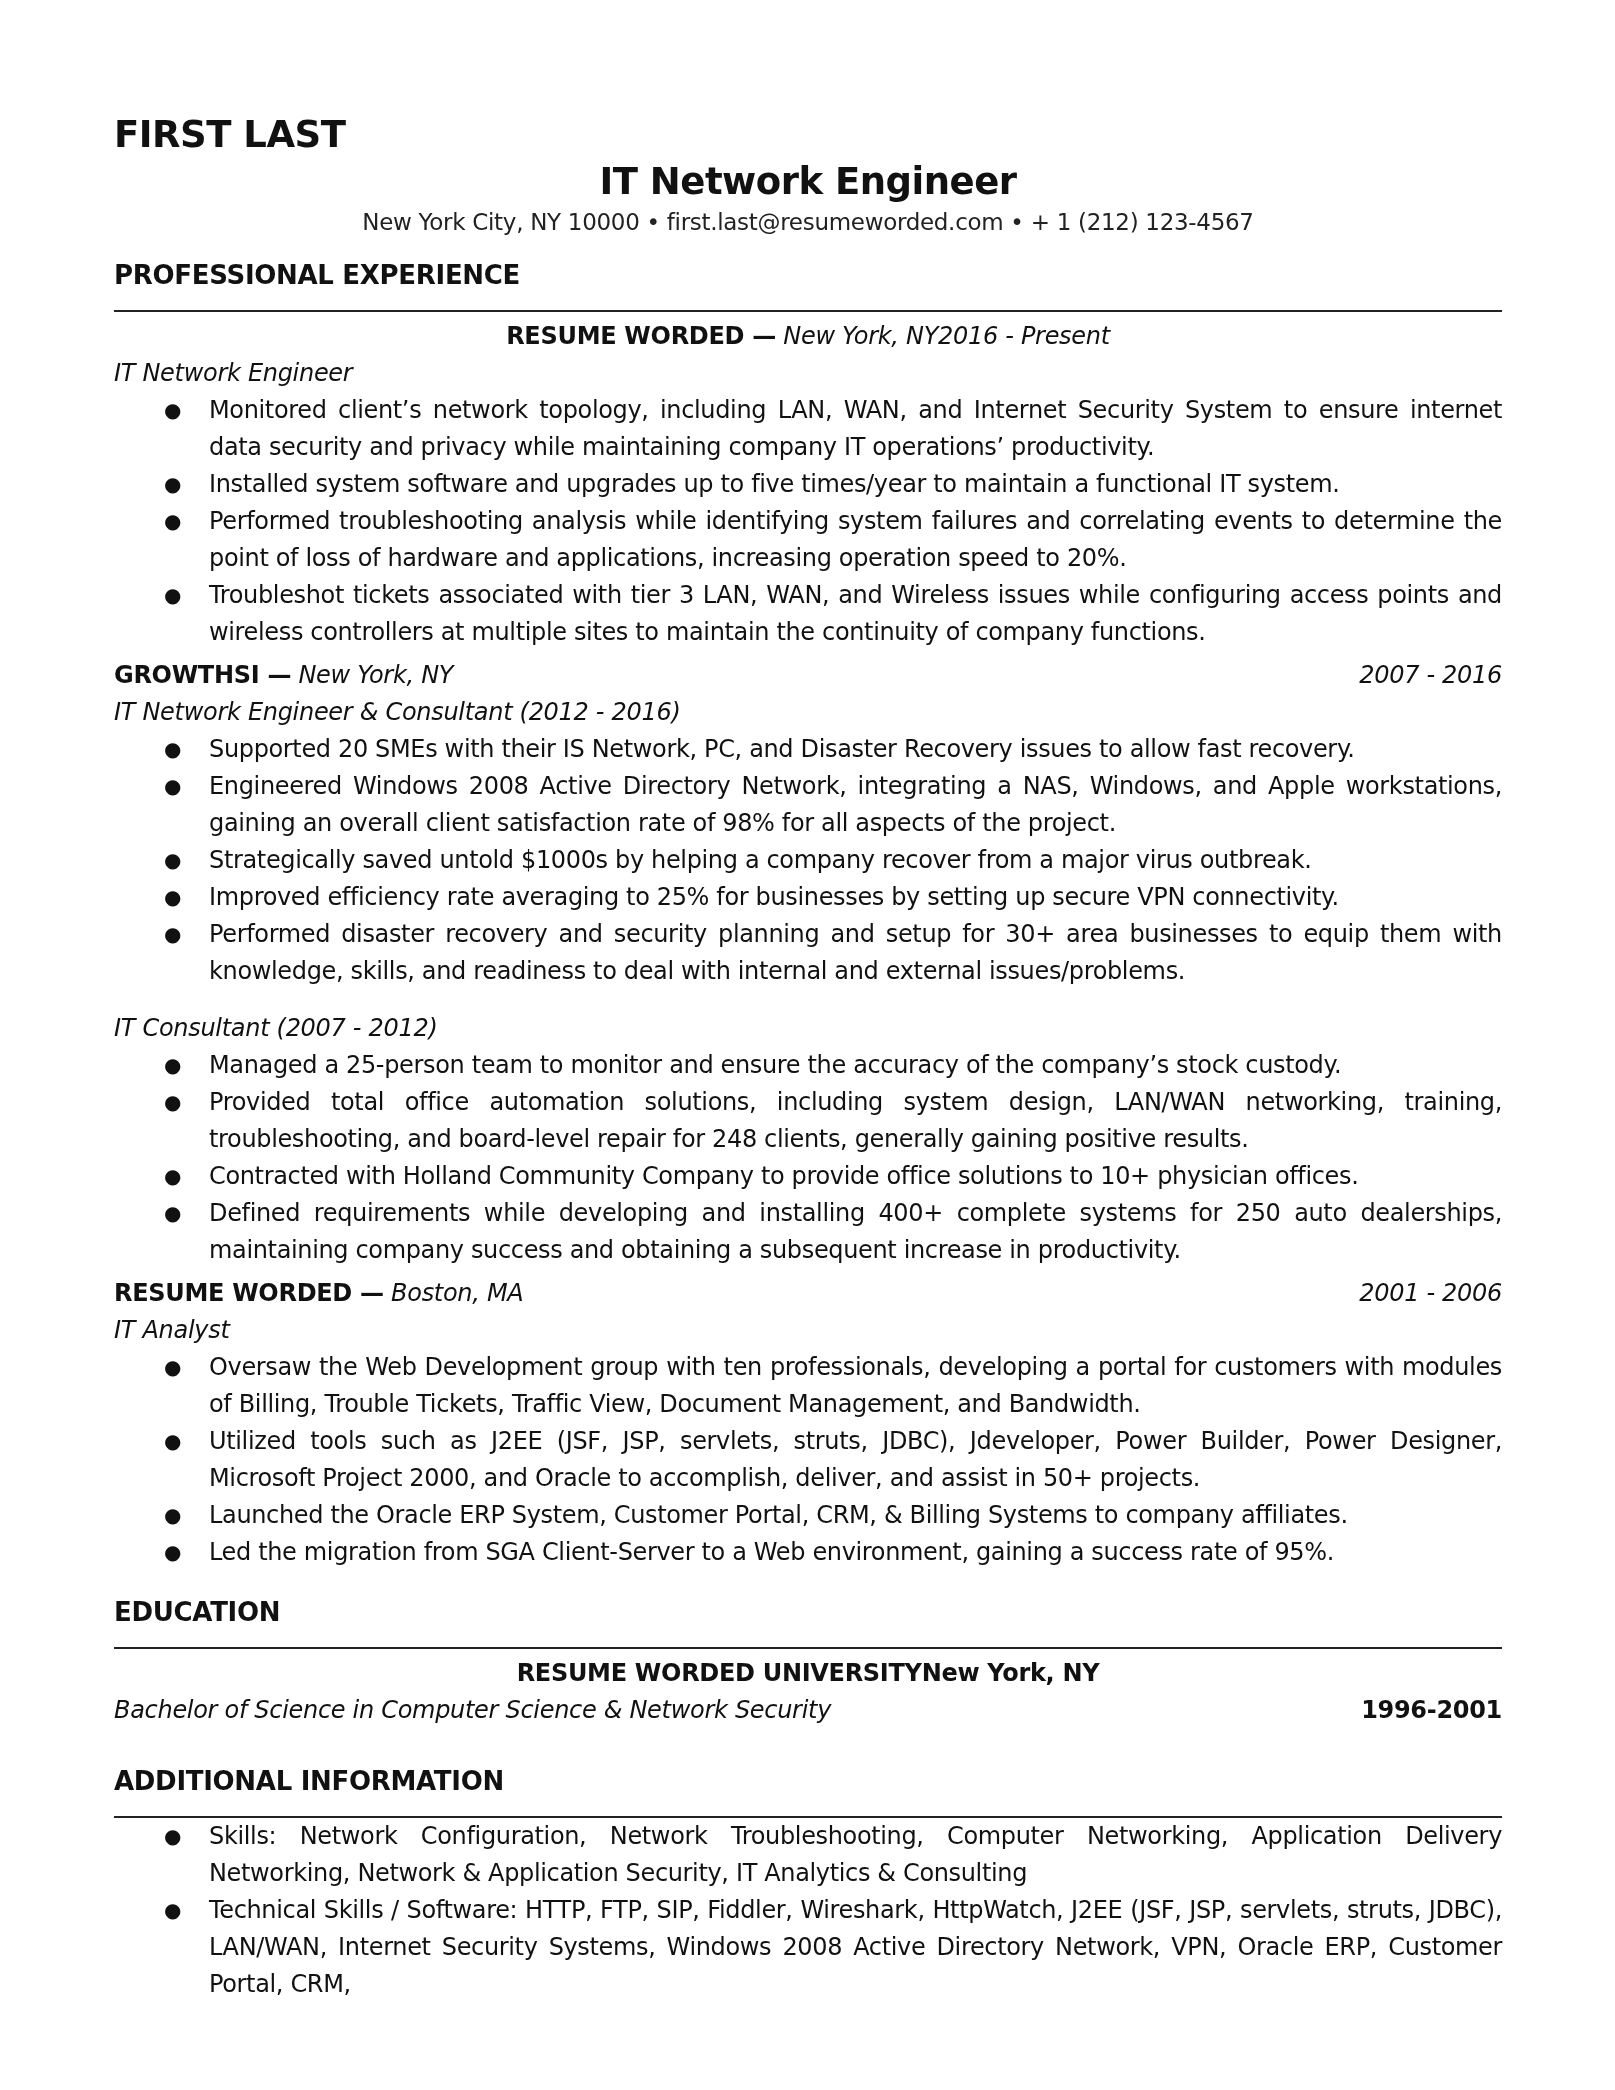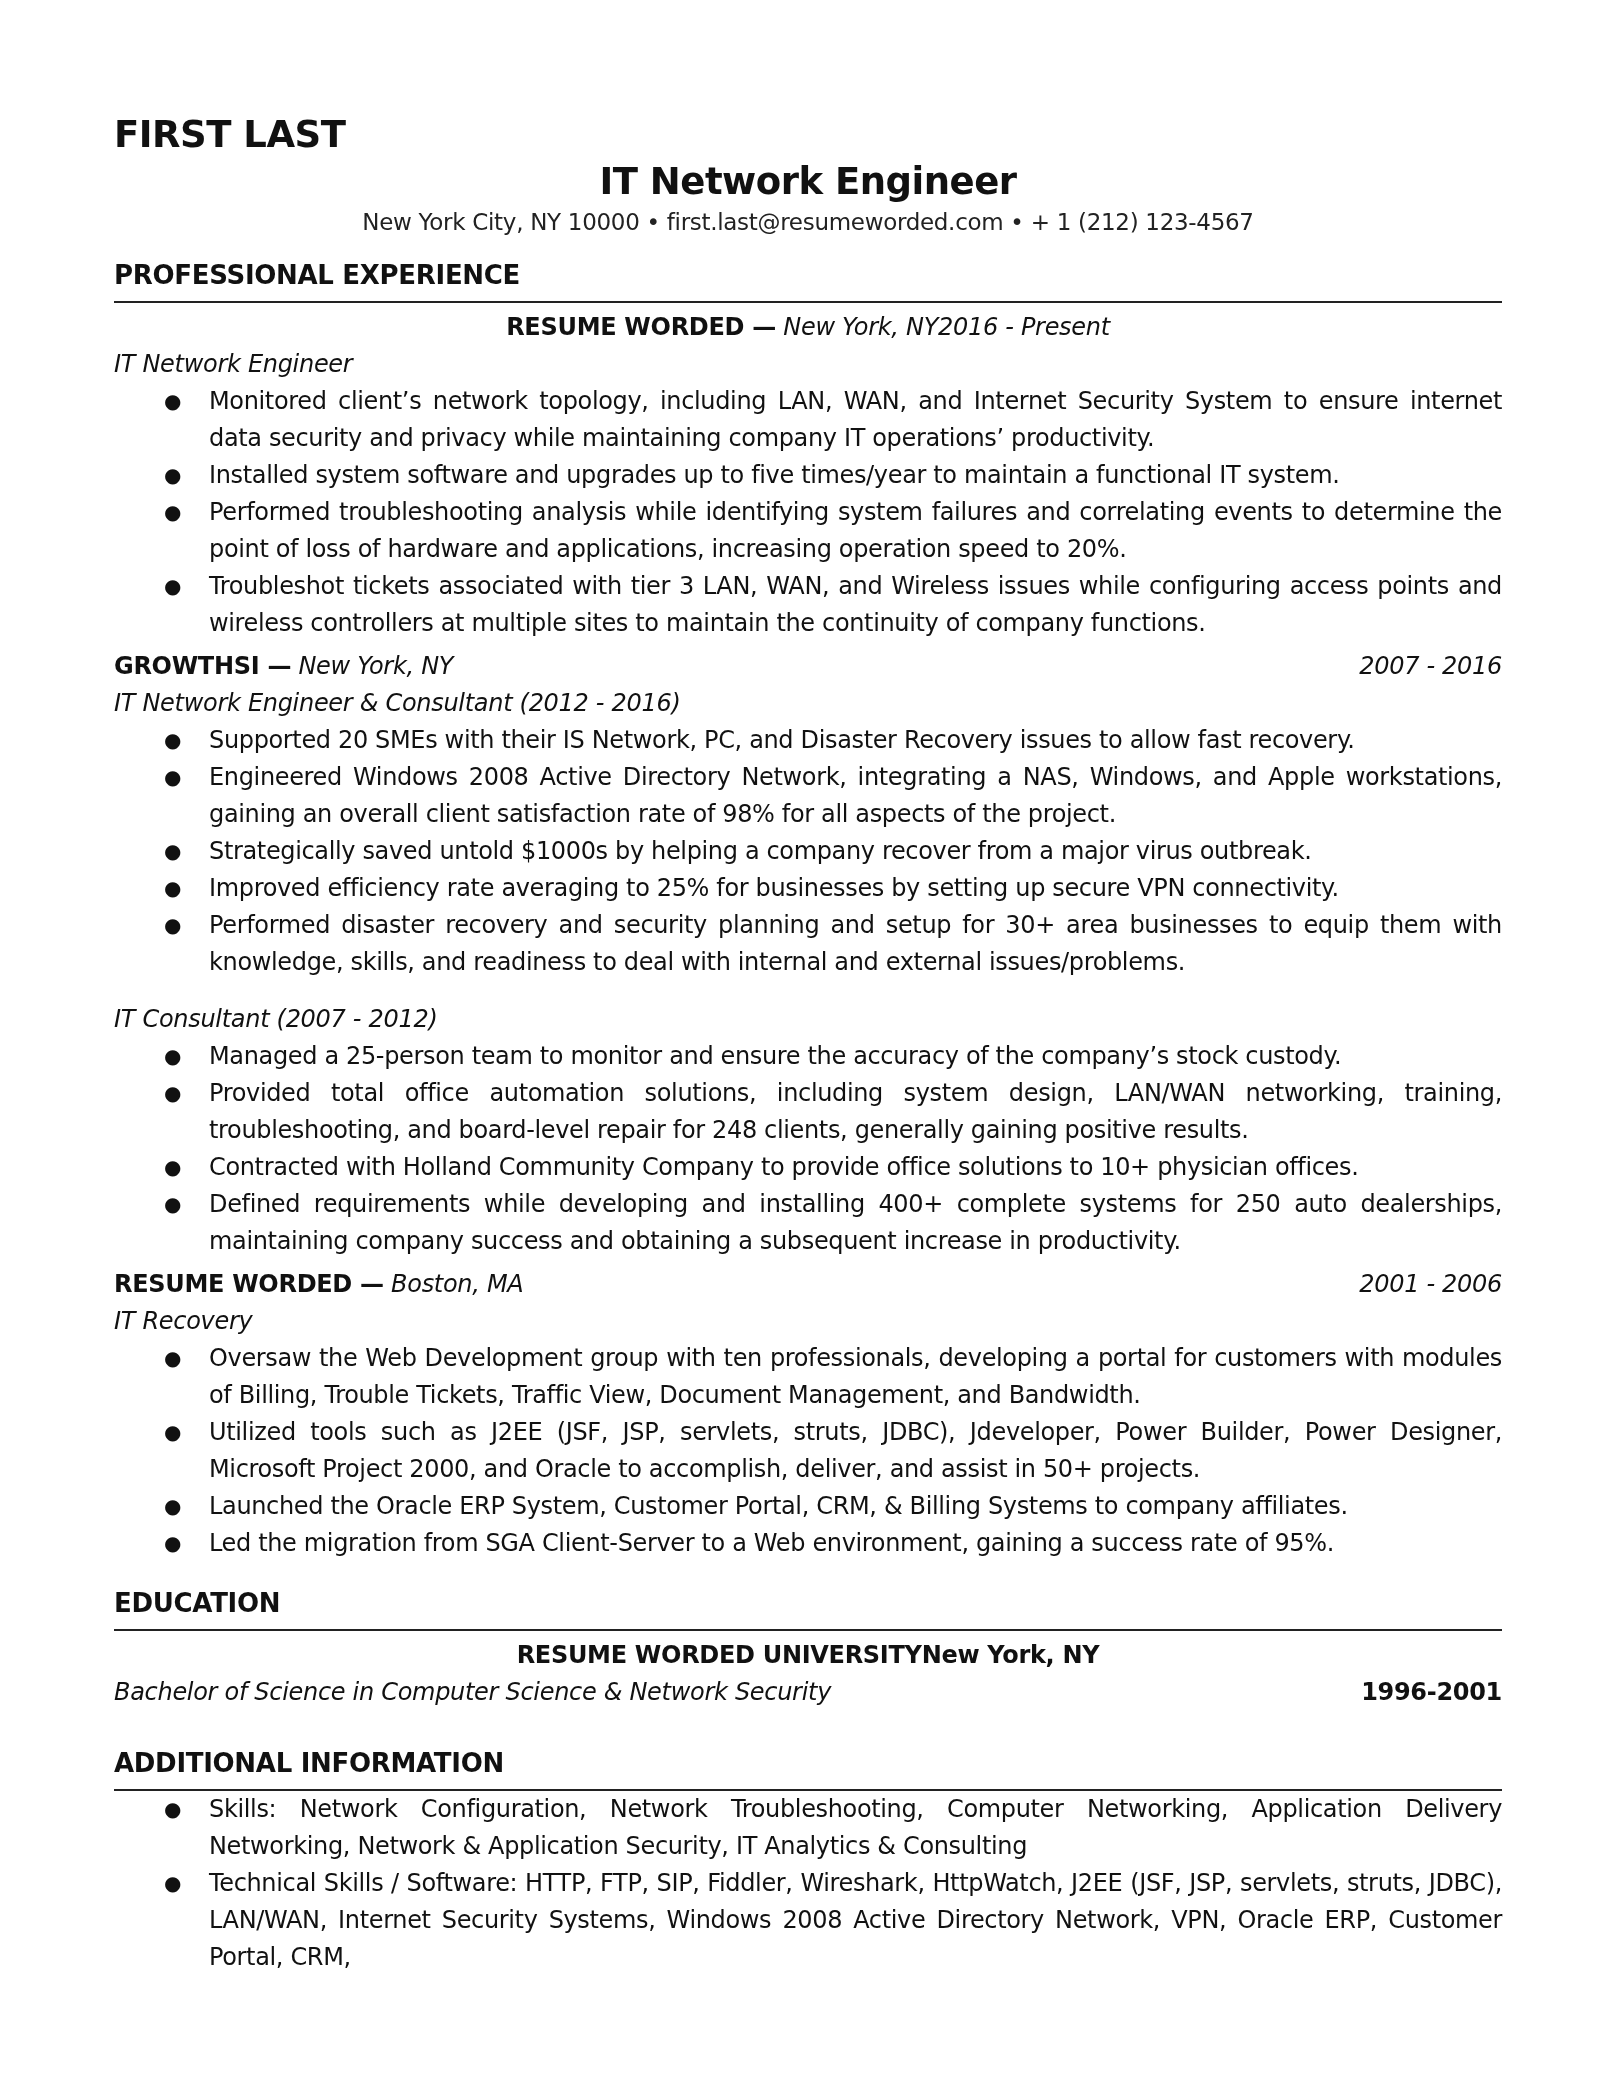--- a/index.html
+++ b/index.html
@@ -18,21 +18,21 @@
     .title {
       text-align: center; font-weight: bold; font-size: 37px; line-height: 48px;
       letter-spacing: -0.5px;
     }
     .contact {
       text-align: center; font-size: 23px; line-height: 32px; color: #222;
       letter-spacing: -0.3px;
     }
     .section-head {
       font-weight: bold; font-size: 26px; line-height: 34px; letter-spacing: -0.3px;
-      border-bottom: 2.5px solid #222; padding-bottom: 9px;
+      border-bottom: 2.5px solid #222; padding-bottom: 18px;
     }
     .sec-exp { margin-top: 20px; }
     .sec-edu { margin-top: 24px; }
     .sec-add { margin-top: 35px; }
     .row {
       display: flex; justify-content: space-between; align-items: baseline;
       font-size: 24px; line-height: 37px; letter-spacing: -0.3px;
     }
     .row.first { margin-top: 6px; justify-content: center; }
     .row.job { margin-top: 6px; }
@@ -102,21 +102,21 @@
     <li><span class="dot">●</span><span>Defined requirements while developing and installing 400+ complete systems for 250 auto dealerships, maintaining company success and obtaining a subsequent increase in productivity.</span></li>
   </ul>
 
   <div class="row job">
     <span>
       <span class="company">RESUME WORDED —</span>
       <span class="loc">Boston, MA</span>
     </span>
     <span class="dates">2001 - 2006</span>
   </div>
-  <div class="role-line">IT Recovery</div>
+  <div class="role-line">IT Analyst</div>
   <ul class="bullets">
     <li><span class="dot">●</span><span>Oversaw the Web Development group with ten professionals, developing a portal for customers with modules of Billing, Trouble Tickets, Traffic View, Document Management, and Bandwidth.</span></li>
     <li><span class="dot">●</span><span>Utilized tools such as J2EE (JSF, JSP, servlets, struts, JDBC), Jdeveloper, Power Builder, Power Designer, Microsoft Project 2000, and Oracle to accomplish, deliver, and assist in 50+ projects.</span></li>
     <li><span class="dot">●</span><span>Launched the Oracle ERP System, Customer Portal, CRM, &amp; Billing Systems to company affiliates.</span></li>
     <li><span class="dot">●</span><span>Led the migration from SGA Client-Server to a Web environment, gaining a success rate of 95%.</span></li>
   </ul>
 
   <div class="section-head sec-edu">EDUCATION</div>
   <div class="row first edu-row">
     <span class="edu-bold">RESUME WORDED UNIVERSITY</span>

